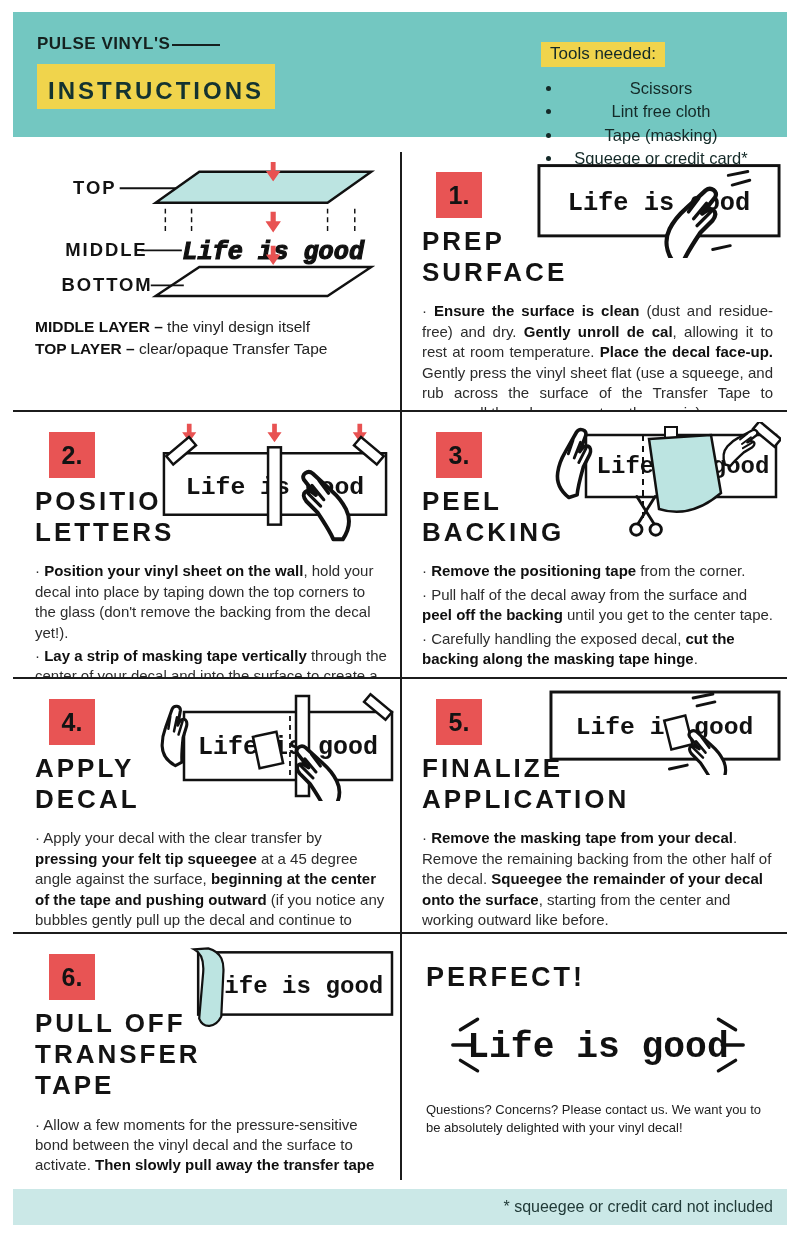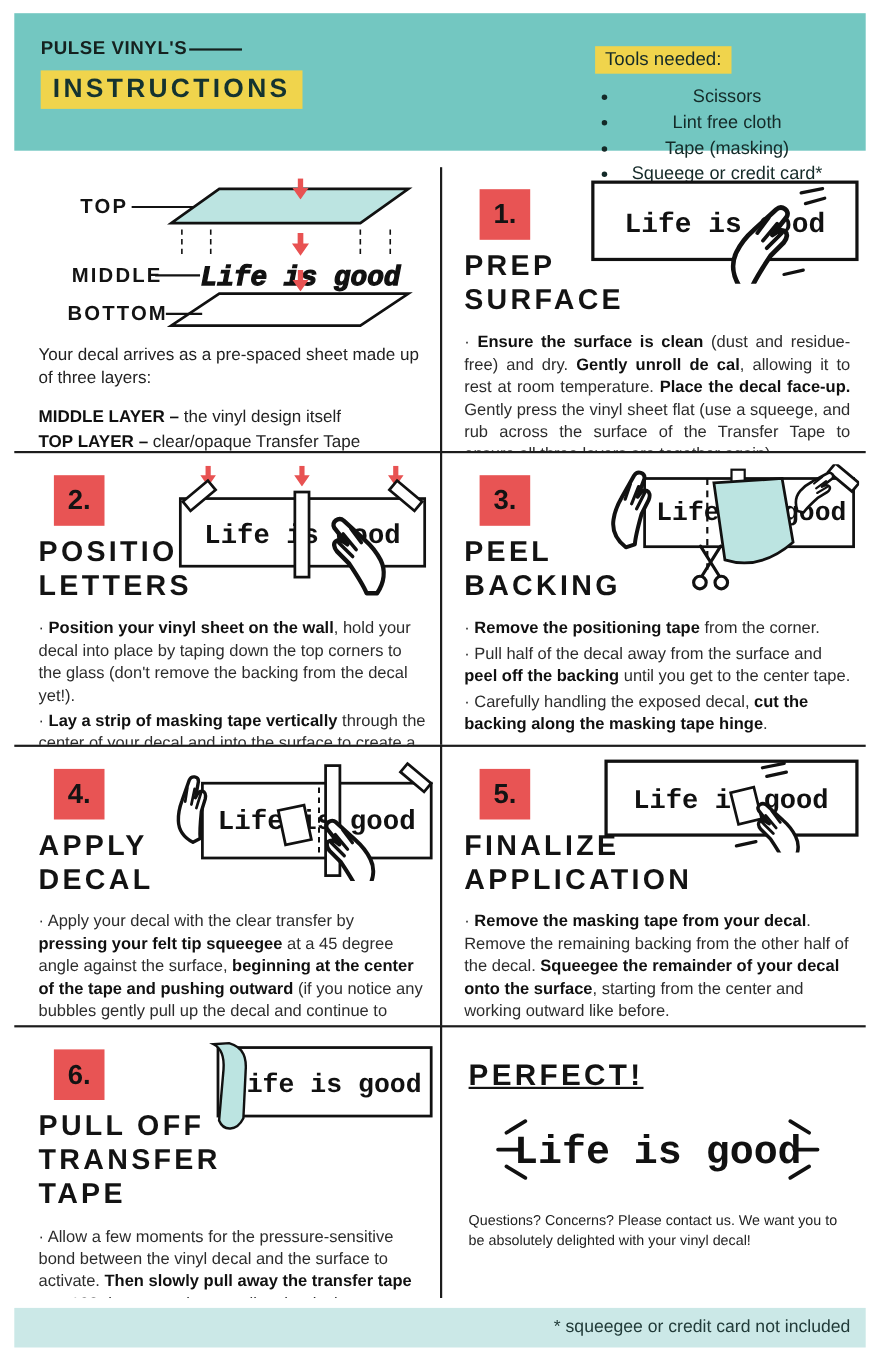--- a/index.html
+++ b/index.html
@@ -11,21 +11,21 @@
   .page{position:relative;width:774px;height:1213px;margin:0 auto;padding-top:12px;}
 
   
   .hero{
     background:#73C7C1;height:125px;box-sizing:border-box;
     padding:22px 28px 0 24px;display:flex;justify-content:space-between;
   }
   .brand{font-size:17px;font-weight:bold;letter-spacing:.5px;color:#15211f;}
   .brand-line{display:inline-block;width:48px;border-bottom:2px solid #15211f;transform:translateY(-3px);margin-left:2px;}
   .big-title{font-size:45px;font-weight:bold;letter-spacing:1px;color:#121212;line-height:1.05;margin-top:6px;}
-  .subtitle{display:inline-block;background:#F0D44C;color:#143330;font-size:24px;font-weight:600;letter-spacing:3px;padding:3px 11px 4px;margin-top:10px;}
+  .subtitle{display:inline-block;background:#F0D44C;color:#143330;font-size:24px;font-weight:600;letter-spacing:3px;padding:13px 11px 4px;margin-top:10px;}
   .tools{margin-top:8px;width:218px;}
   .tools-title{display:inline-block;background:#F0D44C;font-size:17px;font-weight:500;color:#142a28;padding:2px 9px 3px;}
   .tools ul{margin:10px 0 0 0;padding-left:22px;}
   .tools li{font-size:16.5px;line-height:1.42;color:#142a28;text-align:center;}
 
   
   .main{display:grid;grid-template-columns:387px 387px;grid-template-rows:258px 267px 255px 248px;margin-top:15px;}
   .cell{position:relative;box-sizing:border-box;padding:10px 12px 0 22px;overflow:hidden;}
   .cell.r{border-left:2px solid #1c1c1c;padding-left:20px;padding-right:14px;}
   .cell.bt{border-top:2px solid #1c1c1c;}
@@ -43,21 +43,21 @@
   .body b{color:#101010;}
   .justify p{text-align:justify;}
   .ill{position:absolute;top:10px;right:6px;}
 
   
   .intro-para{margin:10px 0 0 0;font-size:15.5px;line-height:1.35;}
   .layer-list{margin-top:14px;font-size:15.5px;line-height:1.45;}
   .layer-list b{color:#101010;}
 
   
-  .ptitle{margin:18px 0 0 4px;font-size:27px;font-weight:bold;letter-spacing:3px;color:#131313;text-decoration:underline;}
+  .ptitle{margin:18px 0 0 4px;font-size:27px;font-weight:bold;letter-spacing:3px;color:#131313;}
   .perfect-decal{display:block;margin:10px auto 0;}
   .pp{margin:12px 6px 0 4px;font-size:13px;line-height:1.4;}
 
   
   .footnote-bar{
     position:absolute;left:0;bottom:0;width:774px;height:36px;background:#CBE8E7;
     display:flex;align-items:center;justify-content:flex-end;box-sizing:border-box;padding-right:14px;
   }
   .footnote-bar span{font-size:16px;color:#213a38;}
 
@@ -120,21 +120,20 @@
         <text x="30" y="97" font-size="19" font-weight="bold" letter-spacing="2" fill="#131313">MIDDLE</text>
         <line x1="108" y1="91" x2="150" y2="91" stroke="#131313" stroke-width="2"></line>
         <text class="decal" x="244" y="100" text-anchor="middle" font-size="26" font-style="italic" fill="#fff" stroke="#111" stroke-width="1.2">Life is good</text>
         <text x="26" y="133" font-size="19" font-weight="bold" letter-spacing="2" fill="#131313">BOTTOM</text>
         <polygon points="168,108 345,108 300,138 123,138" fill="#fff" stroke="#111" stroke-width="2.5"></polygon>
         <line x1="118" y1="127" x2="152" y2="127" stroke="#131313" stroke-width="2"></line>
         <use href="#arr" x="236" y="0" width="16" height="20"></use>
         <use href="#arr" x="236" y="50" width="16" height="24"></use>
         <use href="#arr" x="236" y="86" width="16" height="20"></use>
       </svg>
-      <p class="intro-para">Your decal arrives as a pre-spaced sheet made up of three layers:</p>
       <div class="layer-list">
         <div><b>MIDDLE LAYER –</b><span> the vinyl design itself</span></div>
         <div><b>TOP LAYER –</b><span> clear/opaque Transfer Tape</span></div>
 
       </div>
     </section>
 
     <section class="cell r">
       <svg class="ill" width="244" height="96" viewBox="0 0 250 95">
         <rect x="2" y="2" width="246" height="72" fill="#fff" stroke="#111" stroke-width="3"></rect>

